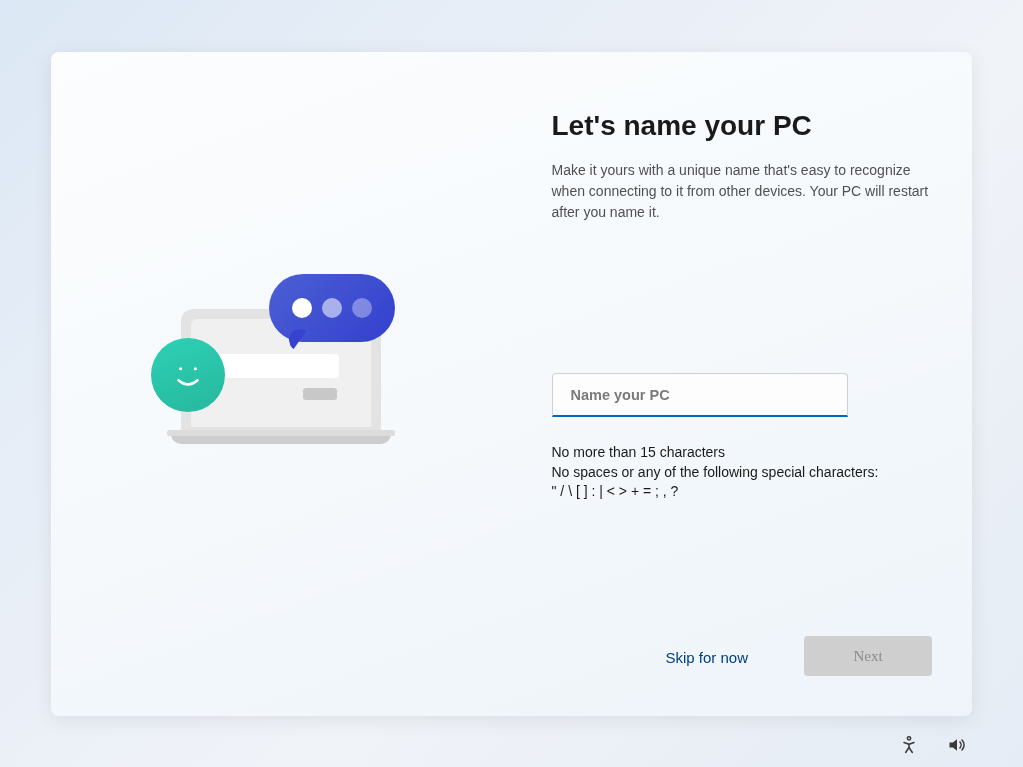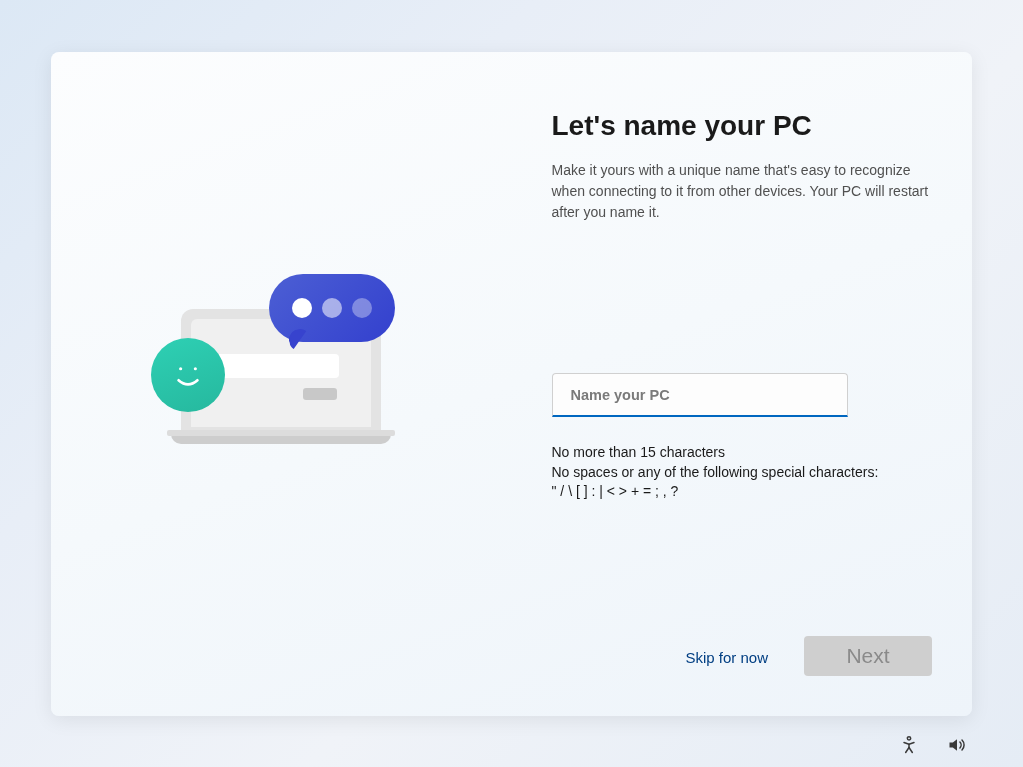--- a/index.html
+++ b/index.html
@@ -96,23 +96,24 @@
       cursor: pointer;
       padding: 10px 12px;
     }
     .next-button {
       width: 128px;
       height: 40px;
       background: #cfcfcf;
       border: none;
       border-radius: 4px;
       color: #8a8a8a;
-      font-size: 21px;
-      font-family: Liberation Sans, sans-serif;
+      font-size: 15px;
+      font-family: Liberation Serif, serif;
       cursor: default;
+      margin-left: 20px;
     }
     .corner-icons {
       position: absolute;
       bottom: 12px;
       right: 56px;
       display: flex;
       gap: 28px;
       align-items: center;
     }
     .corner-icon {

